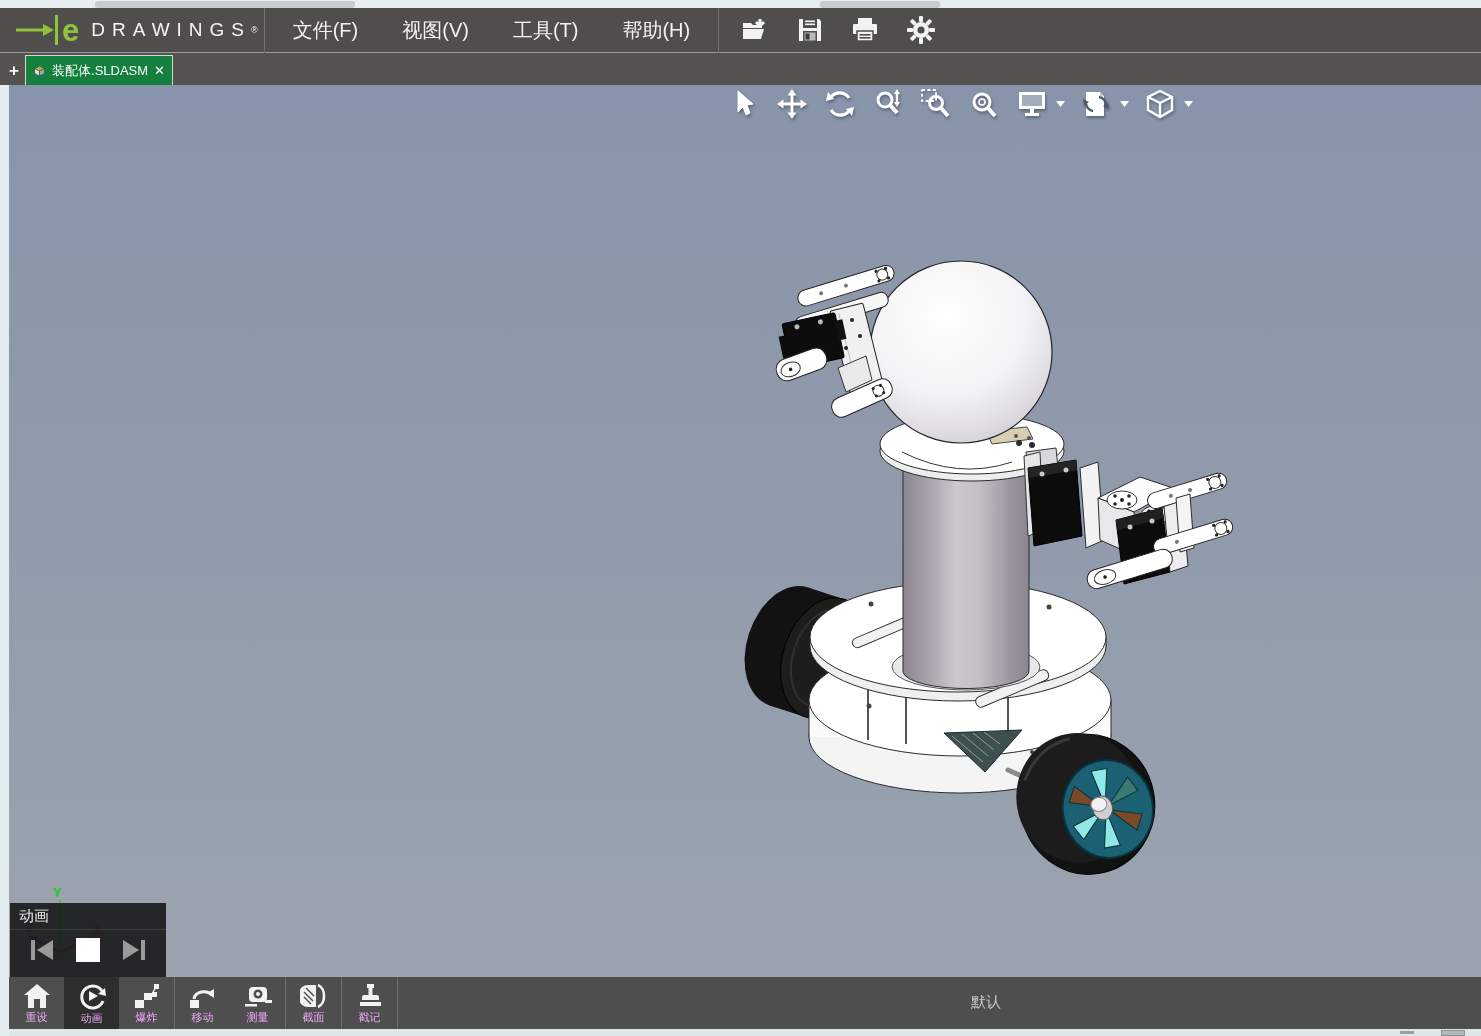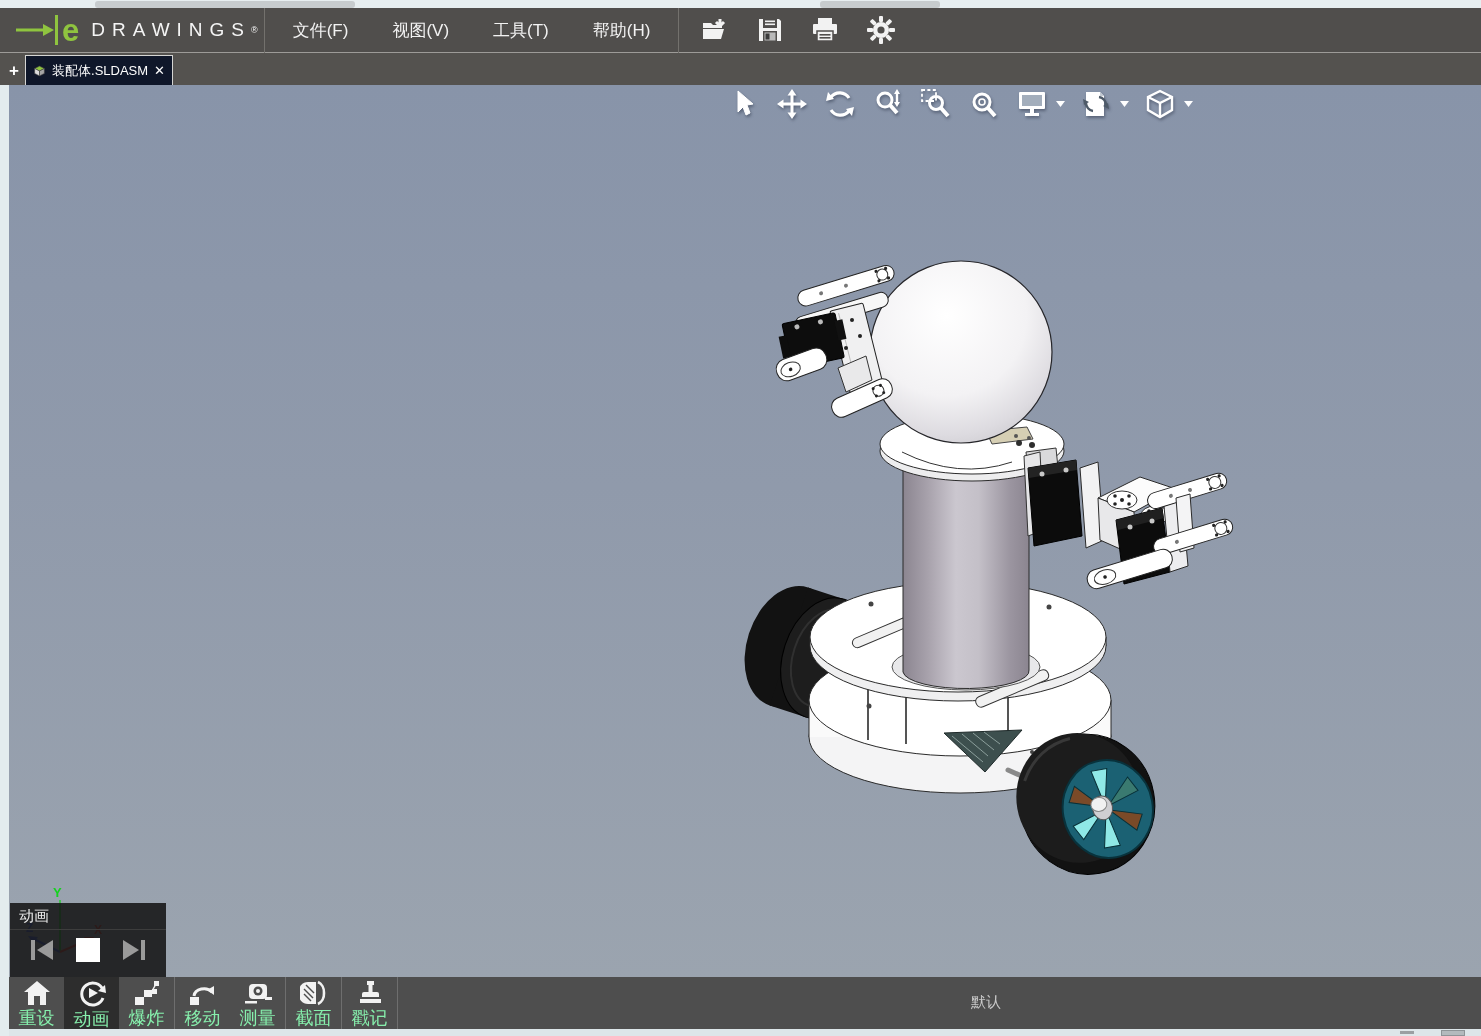--- a/index.html
+++ b/index.html
@@ -10,28 +10,28 @@
   .top-strip{left:0;top:0;width:1481px;height:8px;background:#e7eef0;z-index:10;}
   .top-strip .blob{position:absolute;top:1px;height:7px;border-radius:3px;background:#c7ccce;}
   
   .menubar{left:0;top:8px;width:1481px;height:45px;background:#504e4c;z-index:10;
            display:flex;align-items:center;border-bottom:1px solid #9d9b98;box-sizing:border-box;}
   .logo{display:flex;align-items:center;margin-left:14px;white-space:nowrap;}
   .logo .e{font-size:31px;font-weight:bold;color:#8fc43f;line-height:1;margin-left:2px;}
   .logo .brand{color:#f5f5f5;font-size:19px;letter-spacing:7px;margin-left:12px;}
   .logo sup{color:#f5f5f5;font-size:9px;vertical-align:super;}
   .vsep{width:1px;height:45px;background:#73716d;margin:0 6px;}
-  .menu-item{color:#f2f2f2;font-size:17px;padding:0 22px;height:45px;display:flex;align-items:center;cursor:default;}
+  .menu-item{color:#f2f2f2;font-size:20px;padding:0 22px;height:45px;display:flex;align-items:center;cursor:default;}
   .hdr-icons{display:flex;align-items:center;gap:28px;margin-left:16px;}
   .hdr-icons svg{display:block;}
   
   .tabbar{left:0;top:53px;width:1481px;height:32px;background:#54524f;z-index:10;}
   .newtab{position:absolute;left:6px;top:8px;width:16px;height:20px;color:#fff;font-size:17px;
           font-weight:bold;text-align:center;line-height:20px;}
-  .tab{position:absolute;left:25px;top:2px;width:148px;height:30px;background:#0f172a;
+  .tab{position:absolute;left:25px;top:2px;width:148px;height:30px;background:#15803d;
        border:1px solid #d5d5d3;border-bottom:none;box-sizing:border-box;
        display:flex;align-items:center;padding:0 7px;gap:6px;}
   .tab .title{color:#fdfdfd;font-size:13px;white-space:nowrap;}
   .tab .close{color:#fff;font-size:13px;font-weight:bold;margin-left:auto;}
   
   .viewport{left:9px;top:85px;width:1472px;height:892px;z-index:1;
             background:linear-gradient(to bottom,#8894a9 0%,#909aab 45%,#9ba4af 100%);}
   .model-svg{left:0;top:0;width:1481px;height:1036px;z-index:2;pointer-events:none;}
   
   .vp-toolbar{left:727px;top:87px;z-index:3;display:flex;align-items:center;gap:14px;}
@@ -42,21 +42,21 @@
   .triad{left:14px;top:886px;z-index:3;}
   .y-label{left:53px;top:885px;z-index:5;color:#15d11f;font-size:13px;font-weight:bold;z-index:5;}
   .anim-panel{left:10px;top:903px;width:156px;height:74px;background:rgba(17,17,17,0.86);z-index:4;}
   .anim-title{color:#ededed;font-size:15px;padding:4px 0 3px 9px;border-bottom:1px solid #3d3d3d;}
   .anim-btns{display:flex;align-items:center;justify-content:space-around;height:44px;padding:0 8px;}
   
   .bottom-toolbar{left:9px;top:977px;width:1472px;height:52px;background:#4e4e4e;z-index:6;
                   display:flex;align-items:stretch;}
   .bt-btn{width:55px;display:flex;flex-direction:column;align-items:center;justify-content:center;gap:3px;}
   .bt-btn.active{background:#2d2d2d;}
-  .bt-btn .lbl{color:#86efac;font-size:18px;line-height:1;}
+  .bt-btn .lbl{color:#f0abfc;font-size:11px;line-height:1;}
   .bt-sep{width:1px;background:#6e6e6e;margin:0;}
   .status{position:absolute;left:962px;top:16px;color:#c9c9c9;font-size:15px;}
   
   .bottom-strip{left:0;top:1029px;width:1481px;height:7px;background:#dde6e9;z-index:7;}
   .bottom-strip .m1{position:absolute;left:1400px;top:2px;width:14px;height:3px;background:#9a9fa2;}
   .bottom-strip .m2{position:absolute;left:1441px;top:1px;width:22px;height:4px;background:#b3babd;border:1px solid #8d9497;}
   .left-strip{left:0;top:85px;width:9px;height:951px;background:#e3ecee;z-index:7;}
 </style>
 </head>
 <body>

